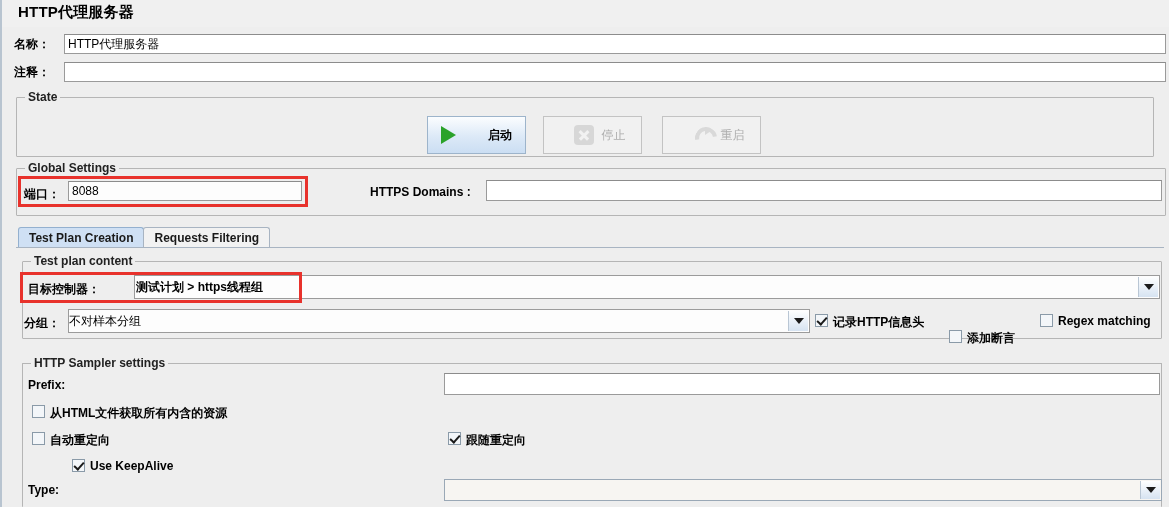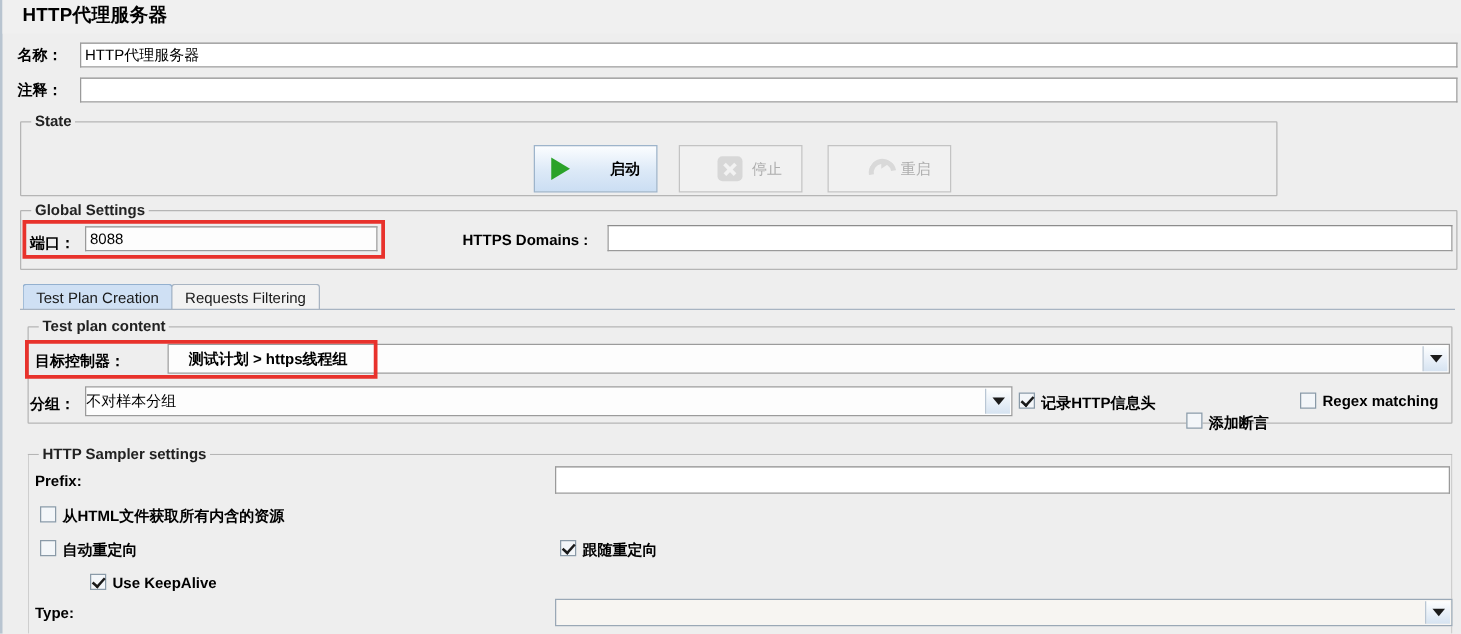--- a/index.html
+++ b/index.html
@@ -63,21 +63,21 @@
   }
   .group > .group-title {
     position: absolute; top: -8px; left: 8px;
     background: #eeeeee;
     padding: 0 3px;
     font-size: 12px; font-weight: bold;
     color: #222;
     white-space: nowrap;
   }
 
-  #state-group { left: 14px; top: 97px; width: 1006px; height: 60px; }
+  #state-group { left: 14px; top: 97px; width: 1138px; height: 60px; }
   #global-group { left: 14px; top: 168px; width: 1150px; height: 48px; }
   #tpc-group { left: 20px; top: 261px; width: 1140px; height: 78px; }
   #sampler-group { left: 20px; top: 363px; width: 1140px; height: 144px; border-bottom: none; }
 
   
   .btn {
     position: absolute;
     height: 38px;
     border: 1px solid #a6a6a6;
     display: flex; align-items: center; justify-content: center;
@@ -148,39 +148,39 @@
 
   
   .tabstrip { position: absolute; left: 16px; top: 227px; height: 21px; display: flex; align-items: flex-end; }
   .tab {
     height: 21px;
     border: 1px solid #a8b4c2;
     border-bottom: none;
     border-radius: 3px 3px 0 0;
     padding: 0 10px;
     display: flex; align-items: center;
-    font-size: 12px; font-weight: normal;
+    font-size: 12px; font-weight: bold;
     background: #f2f2f2;
     color: #1a1a1a;
     margin-right: -1px;
   }
   .tab.active { background: #cfe0f4; border-color: #93b0cf; }
   .tab-underline {
     position: absolute; left: 14px; top: 247px; width: 1148px; height: 1px;
     background: #a8b4c2;
   }
 
   
   #target-label { position: absolute; left: 26px; top: 281px; }
   #target-combo {
     position: absolute; left: 132px; top: 275px; width: 1026px; height: 24px;
     background: #fdfdfd; border: 1px solid #9b9b9b;
     display: flex; align-items: center;
   }
-  #target-value { padding-left: 16px; font-weight: bold; font-size: 12px; }
+  #target-value { padding-left: 1px; font-weight: bold; font-size: 12px; }
   .combo-arrow-btn {
     position: absolute; right: 1px; top: 1px; bottom: 1px; width: 20px;
     background: linear-gradient(#fdfefe, #e6eef7 60%, #d6e3f1);
     border-left: 1px solid #b9c6d4;
     display: flex; align-items: center; justify-content: center;
   }
   .arrow-down {
     width: 0; height: 0;
     border-left: 5px solid transparent;
     border-right: 5px solid transparent;

